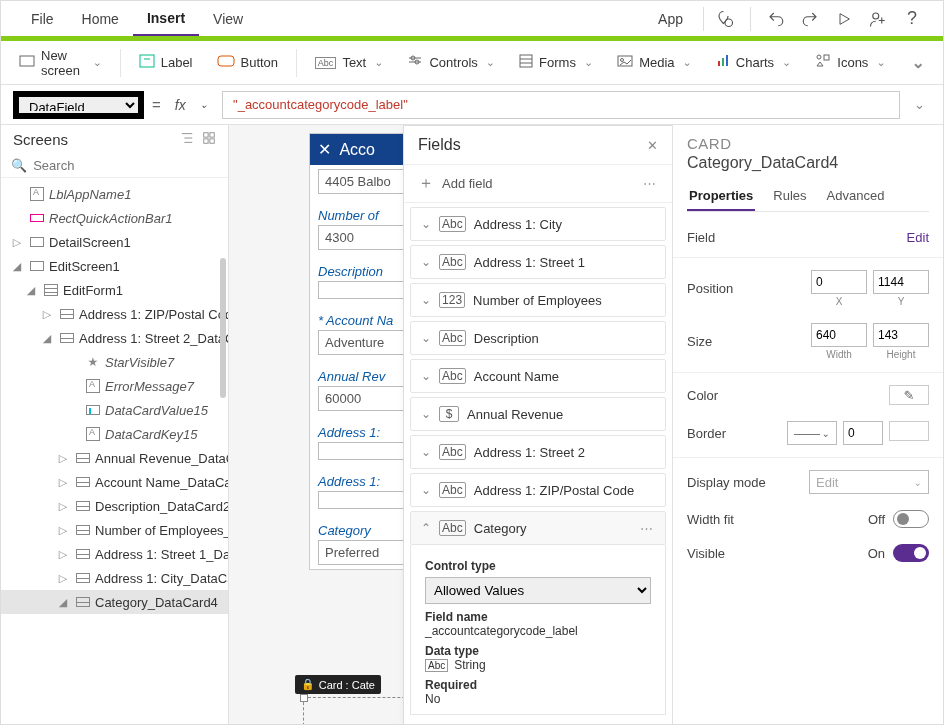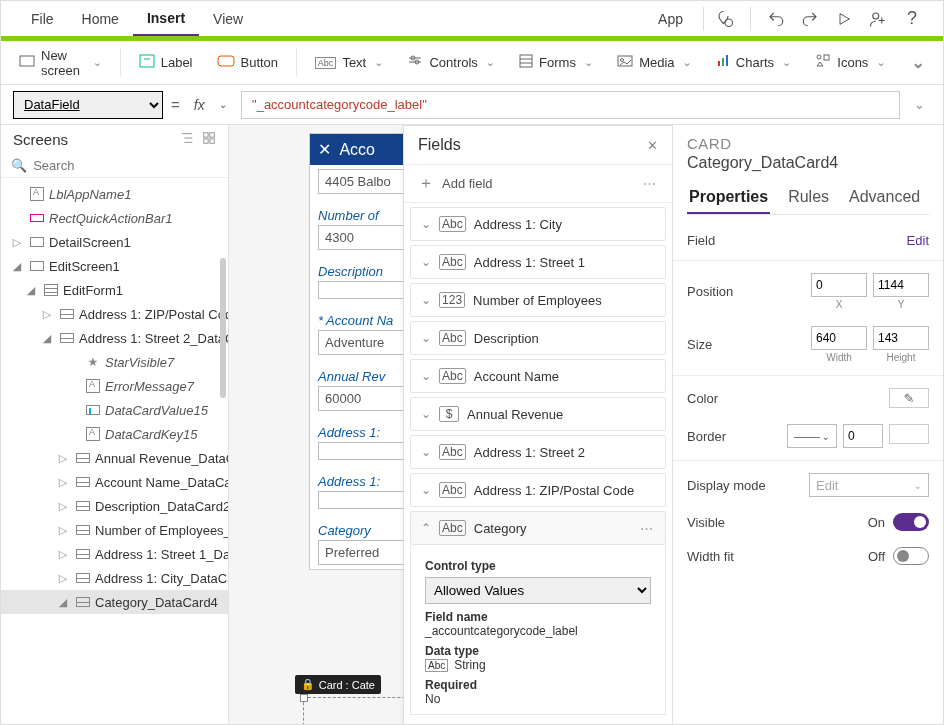--- a/index.html
+++ b/index.html
@@ -12,21 +12,21 @@
 .top-menu .ricon { width: 30px; height: 30px; display: flex; align-items: center; justify-content: center; cursor: pointer; color: #555; }
 .top-menu .vsep { width: 1px; height: 24px; background: #ddd; margin: 0 6px; }
 
 .toolbar { display: flex; align-items: center; height: 44px; padding: 0 8px; border-bottom: 1px solid #e1e1e1; gap: 4px; }
 .toolbar .tb-item { display: flex; align-items: center; gap: 6px; padding: 6px 10px; cursor: pointer; font-size: 13px; color: #333; }
 .toolbar .tb-sep { width: 1px; height: 28px; background: #e5e5e5; margin: 0 4px; }
 .toolbar .tb-icon { color: #666; }
 .toolbar .chev { font-size: 11px; color: #888; margin-left: 2px; }
 
 .formula-row { display: flex; align-items: center; height: 40px; padding: 4px 12px; border-bottom: 1px solid #e1e1e1; gap: 8px; }
-.formula-row select { width: 150px; height: 28px; border: 1px solid #000000; padding: 2px 6px; font-size: 13px; text-decoration: underline; }
+.formula-row select { width: 131px; height: 28px; border: 6px solid #000000; padding: 2px 6px; font-size: 13px; }
 .formula-row .eq { color: #666; font-size: 15px; }
 .formula-row .fx { font-style: italic; font-size: 14px; color: #555; padding: 0 6px; display:flex; align-items:center; gap:14px;}
 .formula-row .formula-input { flex: 1; height: 28px; border: 1px solid #ccc; padding: 2px 10px; font-family: Consolas, monospace; font-size: 13px; background: #fff; display: flex; align-items: center; }
 .formula-row .formula-input span { color: #c0392b; }
 
 .main { display: flex; height: calc(725px - 40px - 44px - 40px); }
 .left-panel { width: 228px; border-right: 1px solid #e1e1e1; display: flex; flex-direction: column; background: #fff; }
 .left-panel .panel-header { display: flex; align-items: center; justify-content: space-between; padding: 6px 12px; font-size: 15px; color: #333; }
 .left-panel .panel-header .hicons { display: flex; gap: 8px; color: #888; }
 .left-panel .hicons svg { width:14px; height:14px;}
@@ -79,21 +79,21 @@
 .fields-panel .fitem.expanded { background:#f8f8f8;}
 .fields-panel .fitem.expanded .dots { margin-left:auto; color:#888;letter-spacing:2px;}
 .fields-panel .fdetail { padding: 8px 14px; border:1px solid #e5e5e5; border-top:none; margin: -4px 6px 6px; font-size:12px;}
 .fields-panel .fdetail .lbl { font-weight:600; margin-top:6px;}
 .fields-panel .fdetail select { width:100%; padding:4px; margin-top:4px; border:1px solid #bbb;}
 
 .right-panel { width: 270px; padding: 10px 14px; font-size: 13px; color:#444; }
 .right-panel .rp-kicker { font-size:15px; color:#888; letter-spacing:0.5px;}
 .right-panel .rp-title { font-size:16px; margin: 2px 0 10px;}
 .right-panel .tabs { display:flex; gap:16px; border-bottom:1px solid #e5e5e5; margin-bottom:10px;}
-.right-panel .tabs .tab { padding:6px 2px; font-size:16px; cursor:pointer; color:#555;}
+.right-panel .tabs .tab { padding:6px 2px; font-size:13px; cursor:pointer; color:#555;}
 .right-panel .tabs .tab.active { border-bottom:2px solid #5c2d91; font-weight:600; color:#222;}
 .right-panel .prop-row { display:flex; align-items:center; justify-content:space-between; padding:8px 0; }
 .right-panel .prop-row .link { color:#5c2d91; cursor:pointer;}
 .right-panel hr { border:none; border-top:1px solid #eee; margin:4px -14px;}
 .right-panel .xy-inputs { display:flex; gap:6px; }
 .right-panel .xy-inputs .col { display:flex; flex-direction:column; align-items:center;}
 .right-panel .xy-inputs input { width:56px; height:24px; border:1px solid #bbb; padding:2px 4px; font-size:12px;}
 .right-panel .xy-inputs .sub { font-size:10px; color:#888; margin-top:2px;}
 .right-panel .selbox { border:1px solid #bbb; height:24px; padding:2px 6px; color:#666; display:flex; align-items:center; justify-content:space-between; min-width:80px;}
 .right-panel .swatch { width:40px; height:20px; border:1px solid #ccc;}
@@ -565,32 +565,32 @@
     </div>
     <hr>
     <div class="prop-row">
       <span>Display mode</span>
       <div class="selbox" style="min-width:120px;color:#aaa;">
           <span>Edit</span>
           <span style="font-size:10px;">⌄</span>
         </div>
     </div>
     <div class="prop-row">
+      <span>Width fit</span>
+      <div class="tog-wrap">
+          <span>Off</span>
+          <div class="toggle off">
+            <div class="knob"></div>
+          </div>
+        </div>
+    </div>
+    <div class="prop-row">
       <span>Visible</span>
       <div class="tog-wrap">
           <span>On</span>
           <div class="toggle on">
             <div class="knob"></div>
           </div>
         </div>
     </div>
-    <div class="prop-row">
-      <span>Width fit</span>
-      <div class="tog-wrap">
-          <span>Off</span>
-          <div class="toggle off">
-            <div class="knob"></div>
-          </div>
-        </div>
-    </div>
   </div>
 
 </div>
 
 </body></html>

